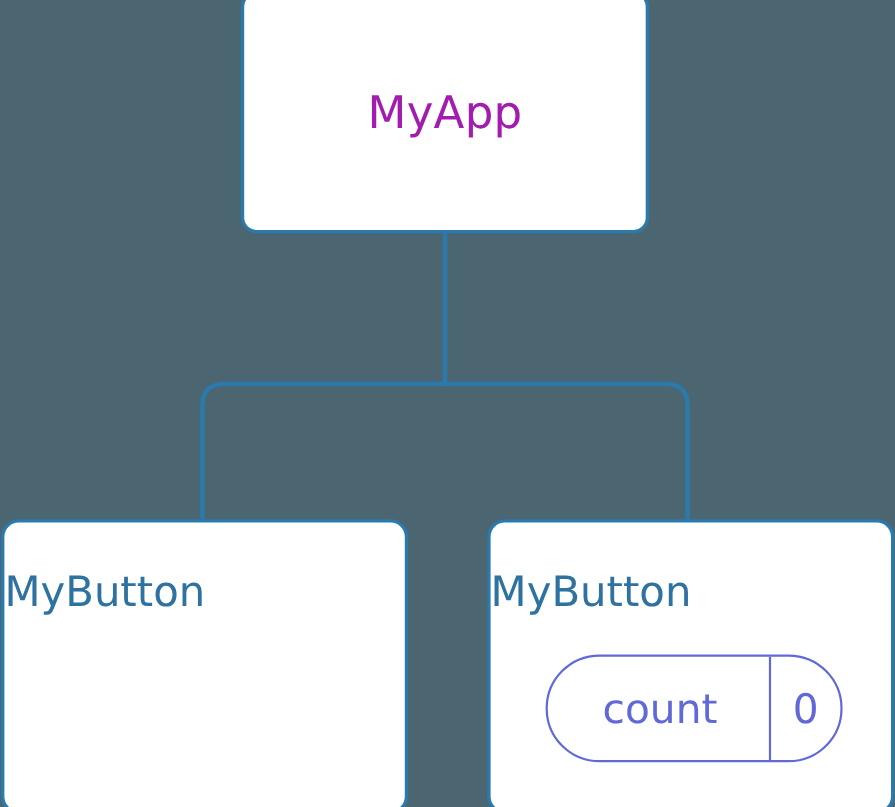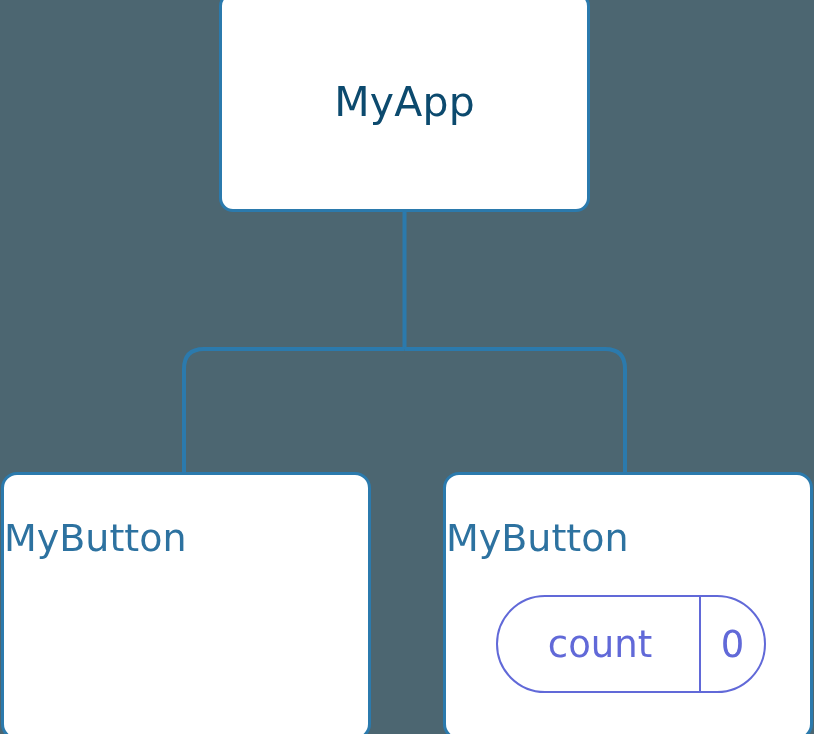--- a/index.html
+++ b/index.html
@@ -51,21 +51,21 @@
     top: -8px;
     width: 371px;
     height: 220px;
     border-radius: 14px;
     display: flex;
     align-items: center;
     justify-content: center;
   }
 
   .node-title {
-    color: #0c4a6e;
+    color: #a21caf;
     font-size: 41px;
     font-weight: 400;
     letter-spacing: 0.2px;
     line-height: 1;
     user-select: none;
   }
 
   
   .child-card {
     top: 472px;

